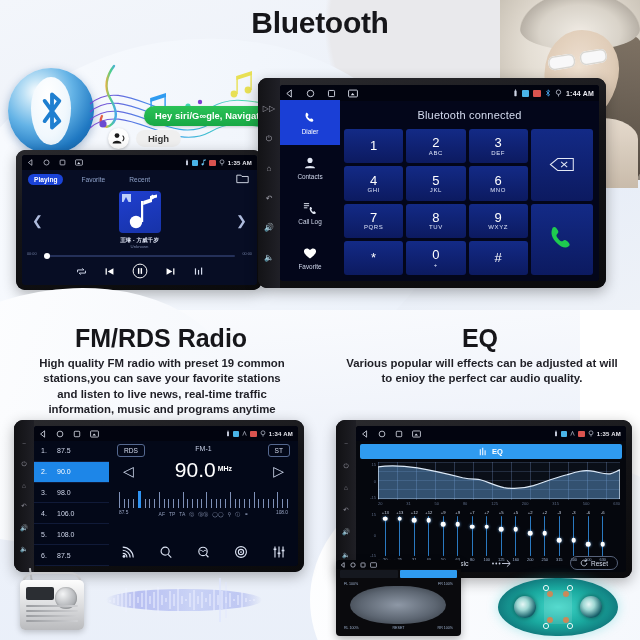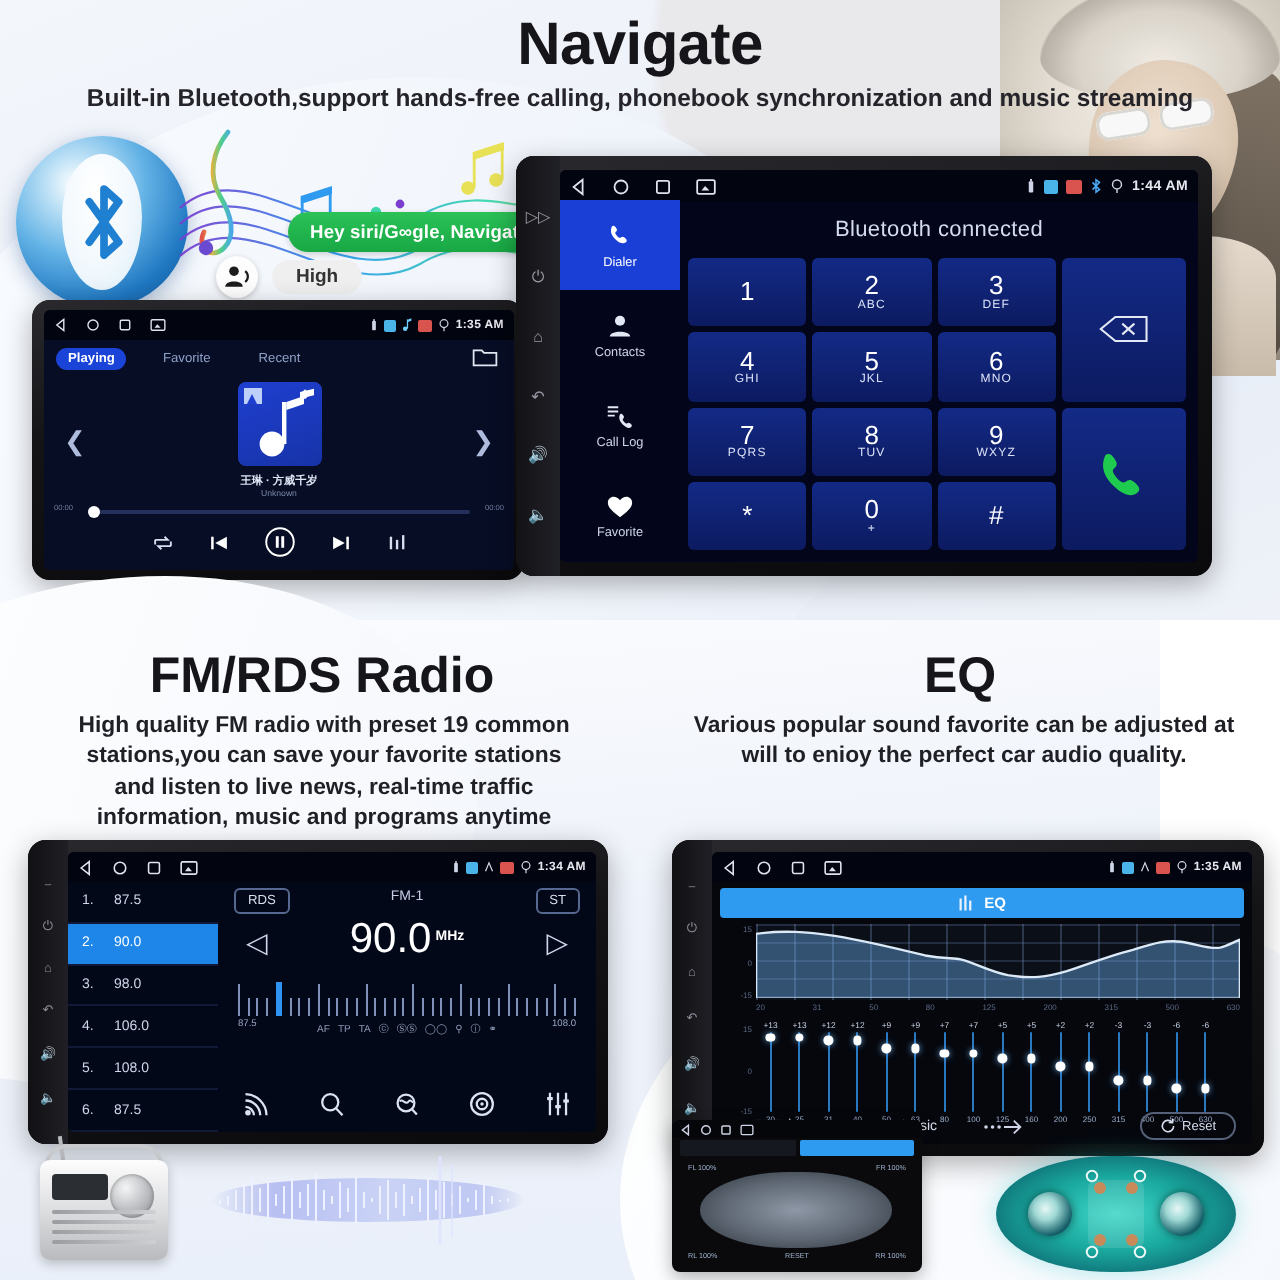--- a/index.html
+++ b/index.html
@@ -337,22 +337,21 @@
       <div class="photo-hair"></div>
       <div class="photo-hat"></div>
       <div class="photo-body"></div>
       <div class="photo-face"></div>
       <div class="photo-glasses">
           <i></i>
           <i></i>
         </div>
     </div>
 
-    <h1 class="hero-title">Navigate</h1>
-    <div class="hero-sub">Built-in Bluetooth,support hands-free calling, phonebook synchronization and music streaming</div>
+    <h1 class="hero-title">Bluetooth</h1>
 
     <div class="bt-orb">
       <svg class="bt-glyph" viewBox="0 0 24 44">
         <path d="M4 11 L20 33 L12 40 L12 4 L20 11 L4 33" fill="none" stroke="#1f7fd0" stroke-width="4.2" stroke-linejoin="round" stroke-linecap="round"></path>
       </svg>
     </div>
 
     <svg class="staff" viewBox="0 0 230 96">
       <defs>
         <linearGradient id="g1" x1="0" y1="0" x2="1" y2="0">
@@ -653,21 +652,21 @@
   </section>
 
   <section class="mid">
     <div class="mid-swoop-l"></div>
     <div class="mid-swoop-r"></div>
 
     <div class="col-title" style="left:6px; width:310px; top:14px;">FM/RDS Radio</div>
     <div class="col-body" style="left:34px; width:256px; top:46px;">High quality FM radio with preset 19 common stations,you can save your favorite stations and listen to live news, real-time traffic information, music and programs anytime</div>
 
     <div class="col-title" style="left:330px; width:300px; top:14px;">EQ</div>
-    <div class="col-body" style="left:344px; width:276px; top:46px;">Various popular sound favorite can be adjusted at will to enioy the perfect car audio quality.</div>
+    <div class="col-body" style="left:344px; width:276px; top:46px;">Various popular will effects can be adjusted at will to enioy the perfect car audio quality.</div>
   </section>
 
   <div class="device" id="dev-fm">
     <div class="bezel"></div>
     <div class="fm-side">
       <span>⎯</span>
       <span>⏻</span>
       <span>⌂</span>
       <span>↶</span>
       <span>🔊</span>

